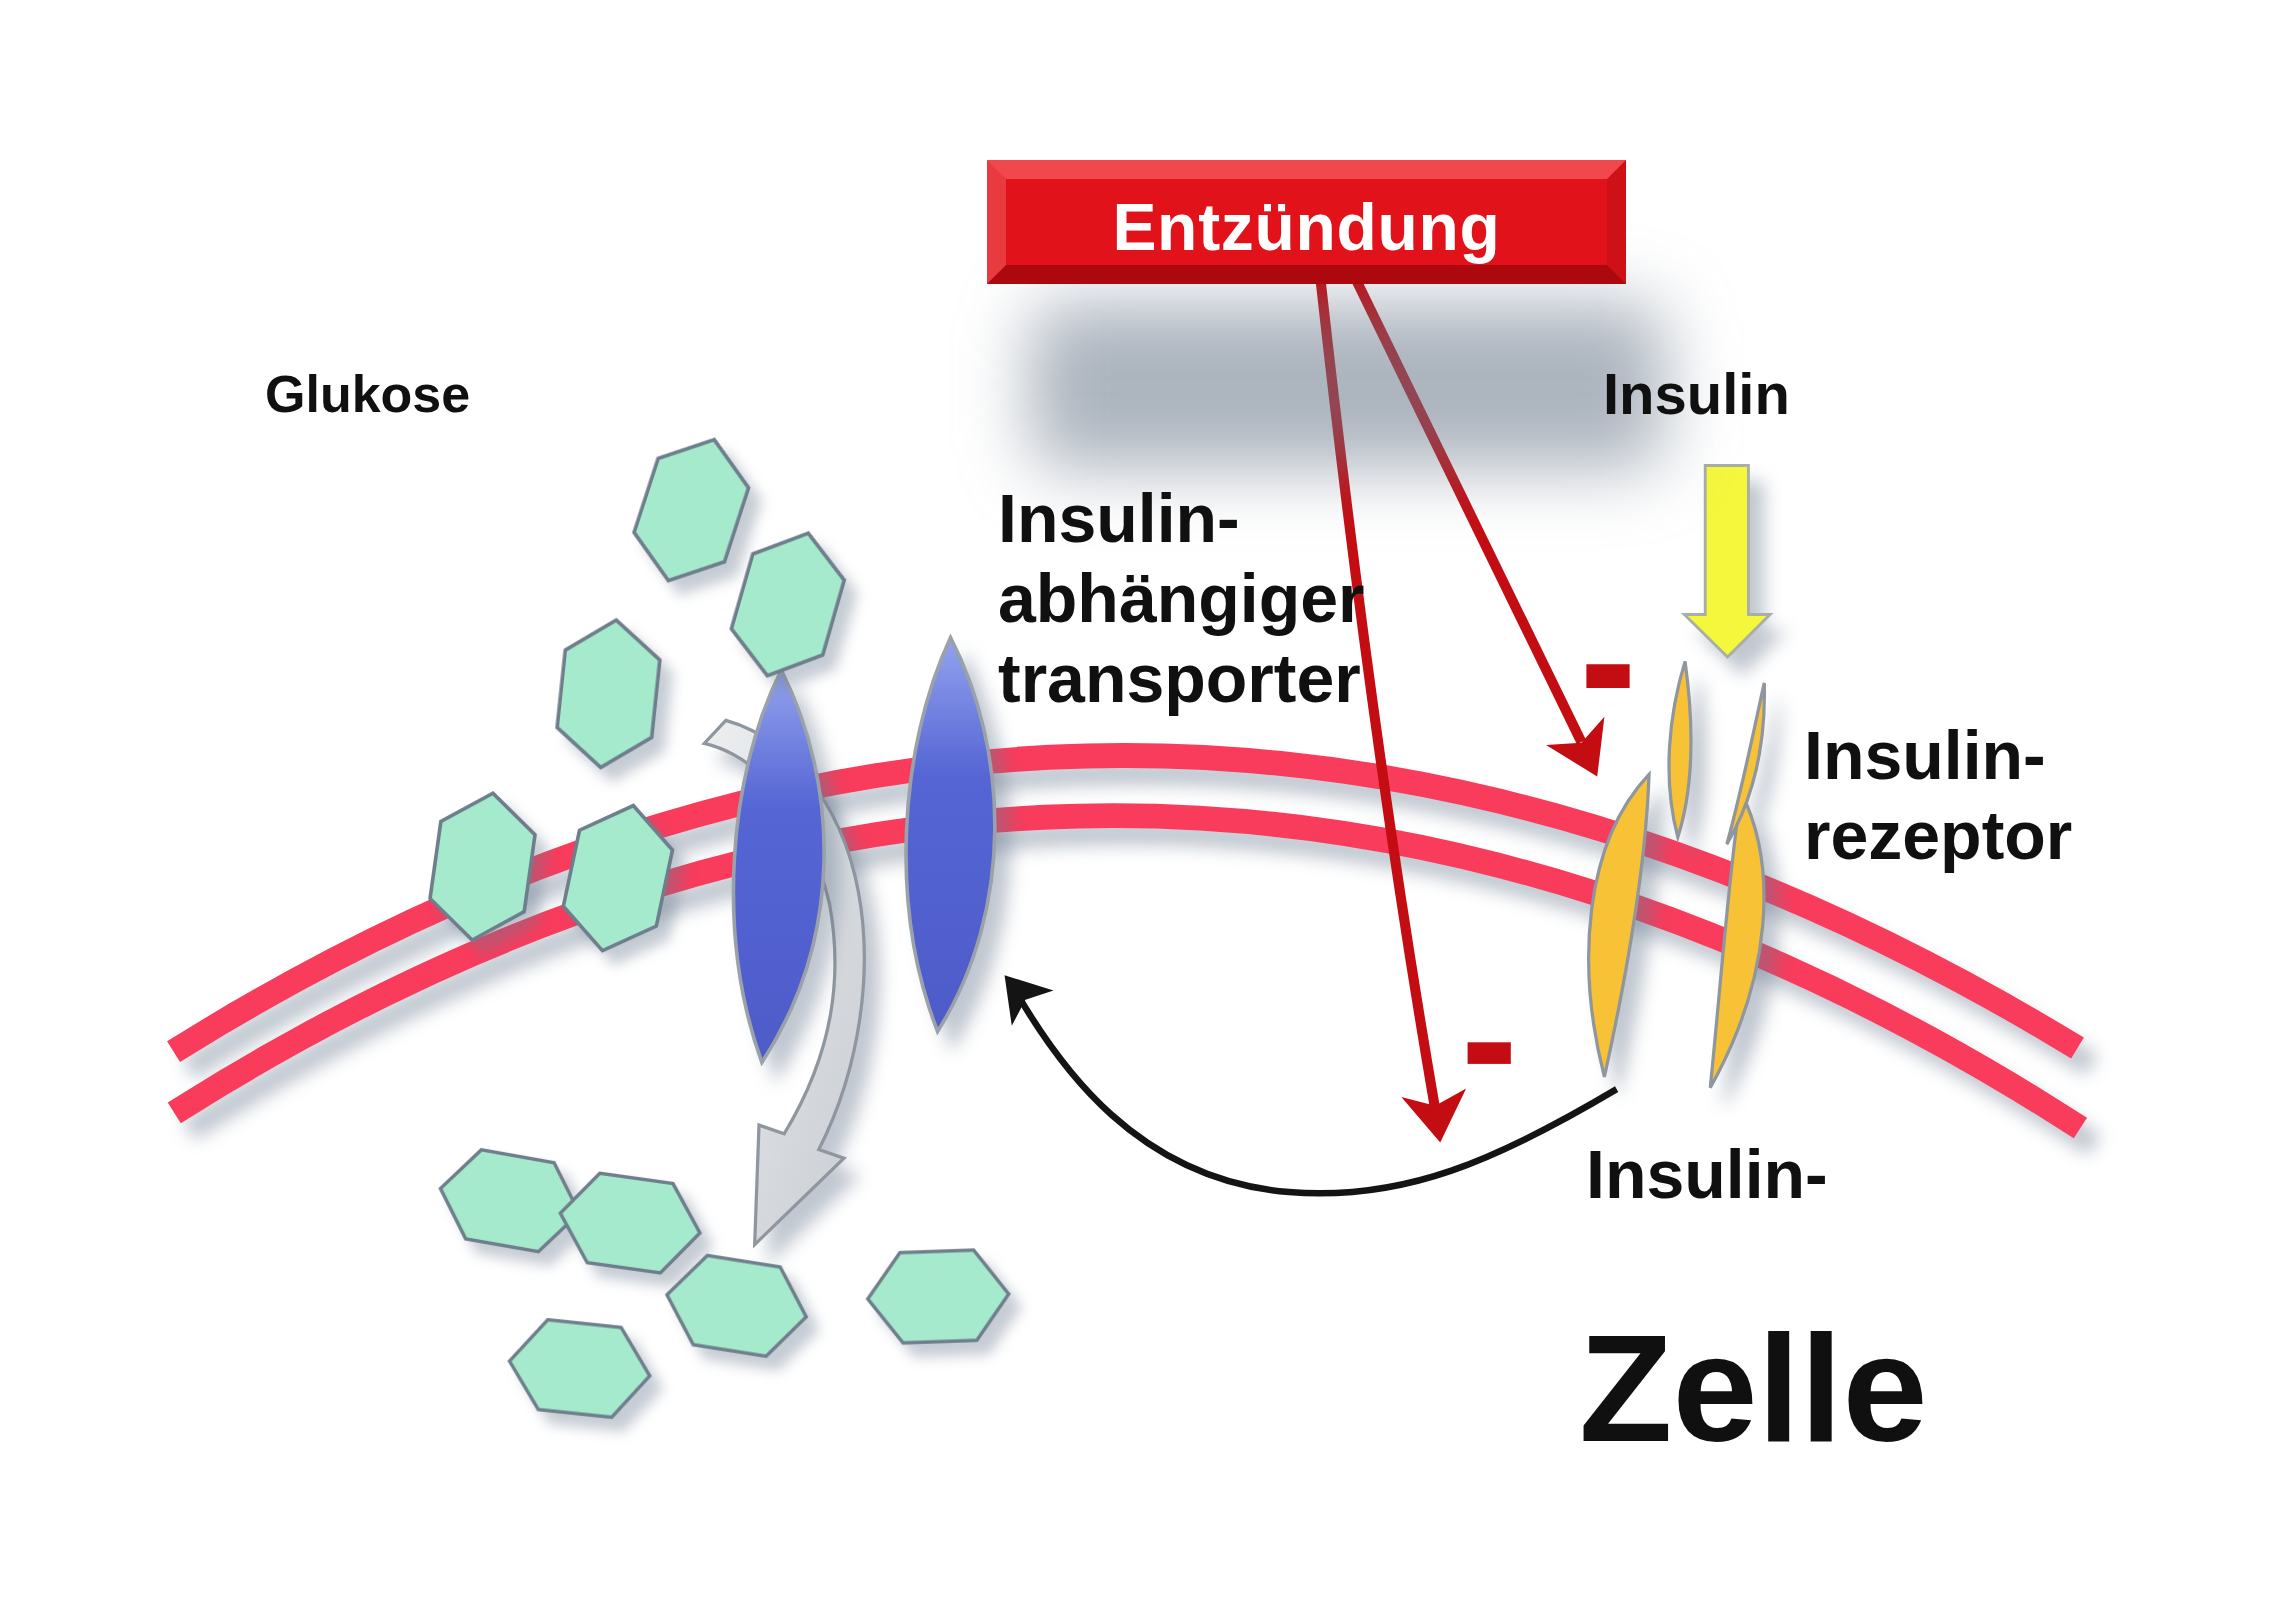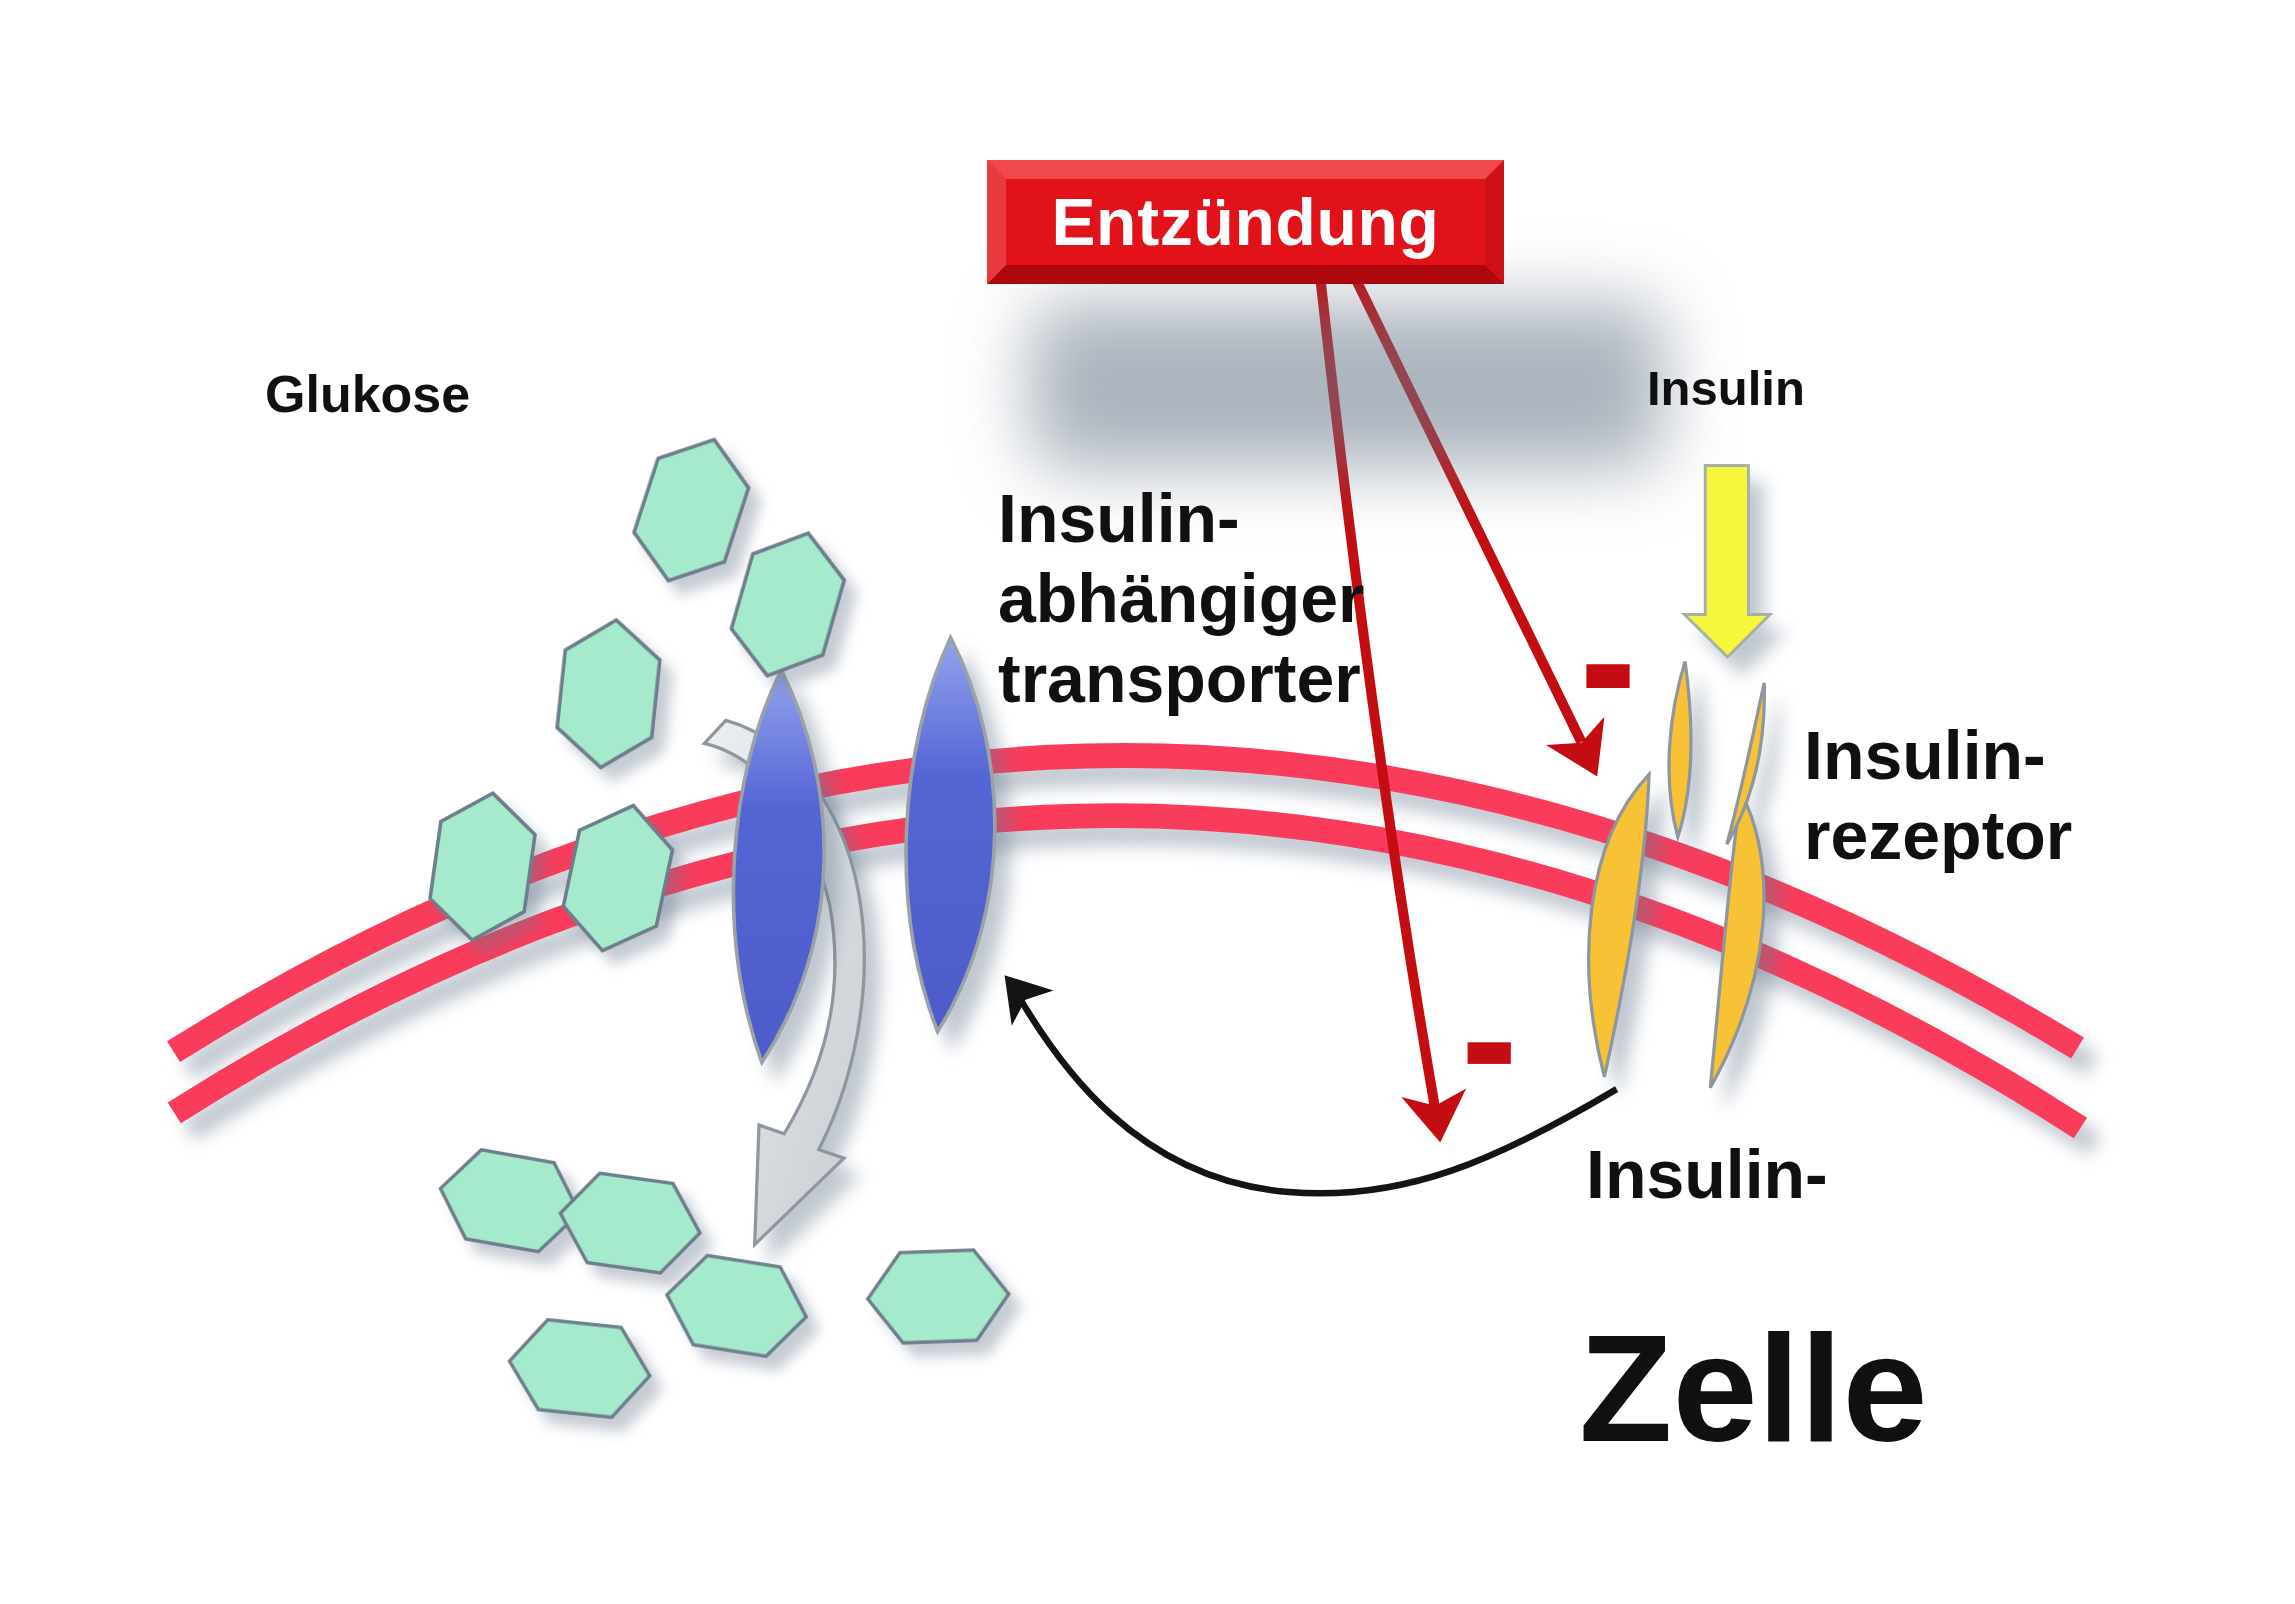--- a/index.html
+++ b/index.html
@@ -10,28 +10,28 @@
     --yellow:#F5F73D; --outline-gray:#8F969E; --swoosh-light:#EDEFF1; --swoosh-dark:#C8CDD2;
     --text-black:#101010;
   }
   html,body{margin:0;padding:0;}
   body{width:2295px;height:1605px;background:#ffffff;position:relative;overflow:hidden;
        font-family:"Liberation Sans", sans-serif;}
   .abs{position:absolute;}
   .lbl{color:var(--text-black);font-weight:bold;line-height:1.18;white-space:nowrap;}
   #banner-shadow{left:1030px;top:303px;width:634px;height:166px;background:rgba(103,118,136,.55);
        filter:blur(35px);border-radius:29px;}
-  #banner{left:987px;top:160px;width:517px;height:124px;box-sizing:border-box;
+  #banner{left:987px;top:160px;width:639px;height:124px;box-sizing:border-box;
        background:var(--banner-red);
        border:19px solid;
        border-color:var(--banner-bevel-top) var(--banner-bevel-right) var(--banner-bevel-bottom) var(--banner-bevel-left);
-       display:flex;align-items:center;justify-content:center;}
+       display:flex;align-items:flex-end;justify-content:center;}
   #banner .txt{color:#ffffff;font-size:66px;font-weight:bold;letter-spacing:0.7px;}
   #glukose-label{left:265px;top:364px;font-size:52px;}
-  #insulin-label{left:1603px;top:360px;font-size:49px;margin-left:44px;}
+  #insulin-label{left:1603px;top:360px;font-size:58px;}
   #transporter-label{left:998px;top:478px;font-size:68px;}
   #rezeptor-label{left:1804px;top:715px;font-size:68px;}
   #cascade-label{left:1586px;top:1134px;font-size:68px;}
   #zelle-label{left:1579px;top:1311px;font-size:153px;line-height:1;}
   svg{position:absolute;left:0;top:0;}
   .membrane{stroke:var(--membrane-red);stroke-width:34;fill:none;}
   .shadow-soft{filter:drop-shadow(20px 24px 12px rgba(105,122,142,.42));}
   .shadow-mol{filter:drop-shadow(16px 18px 9px rgba(105,122,142,.38));}
   .redline{stroke:var(--arrow-red);stroke-width:14;fill:none;}
   .redfill{fill:var(--arrow-red);stroke:none;}

